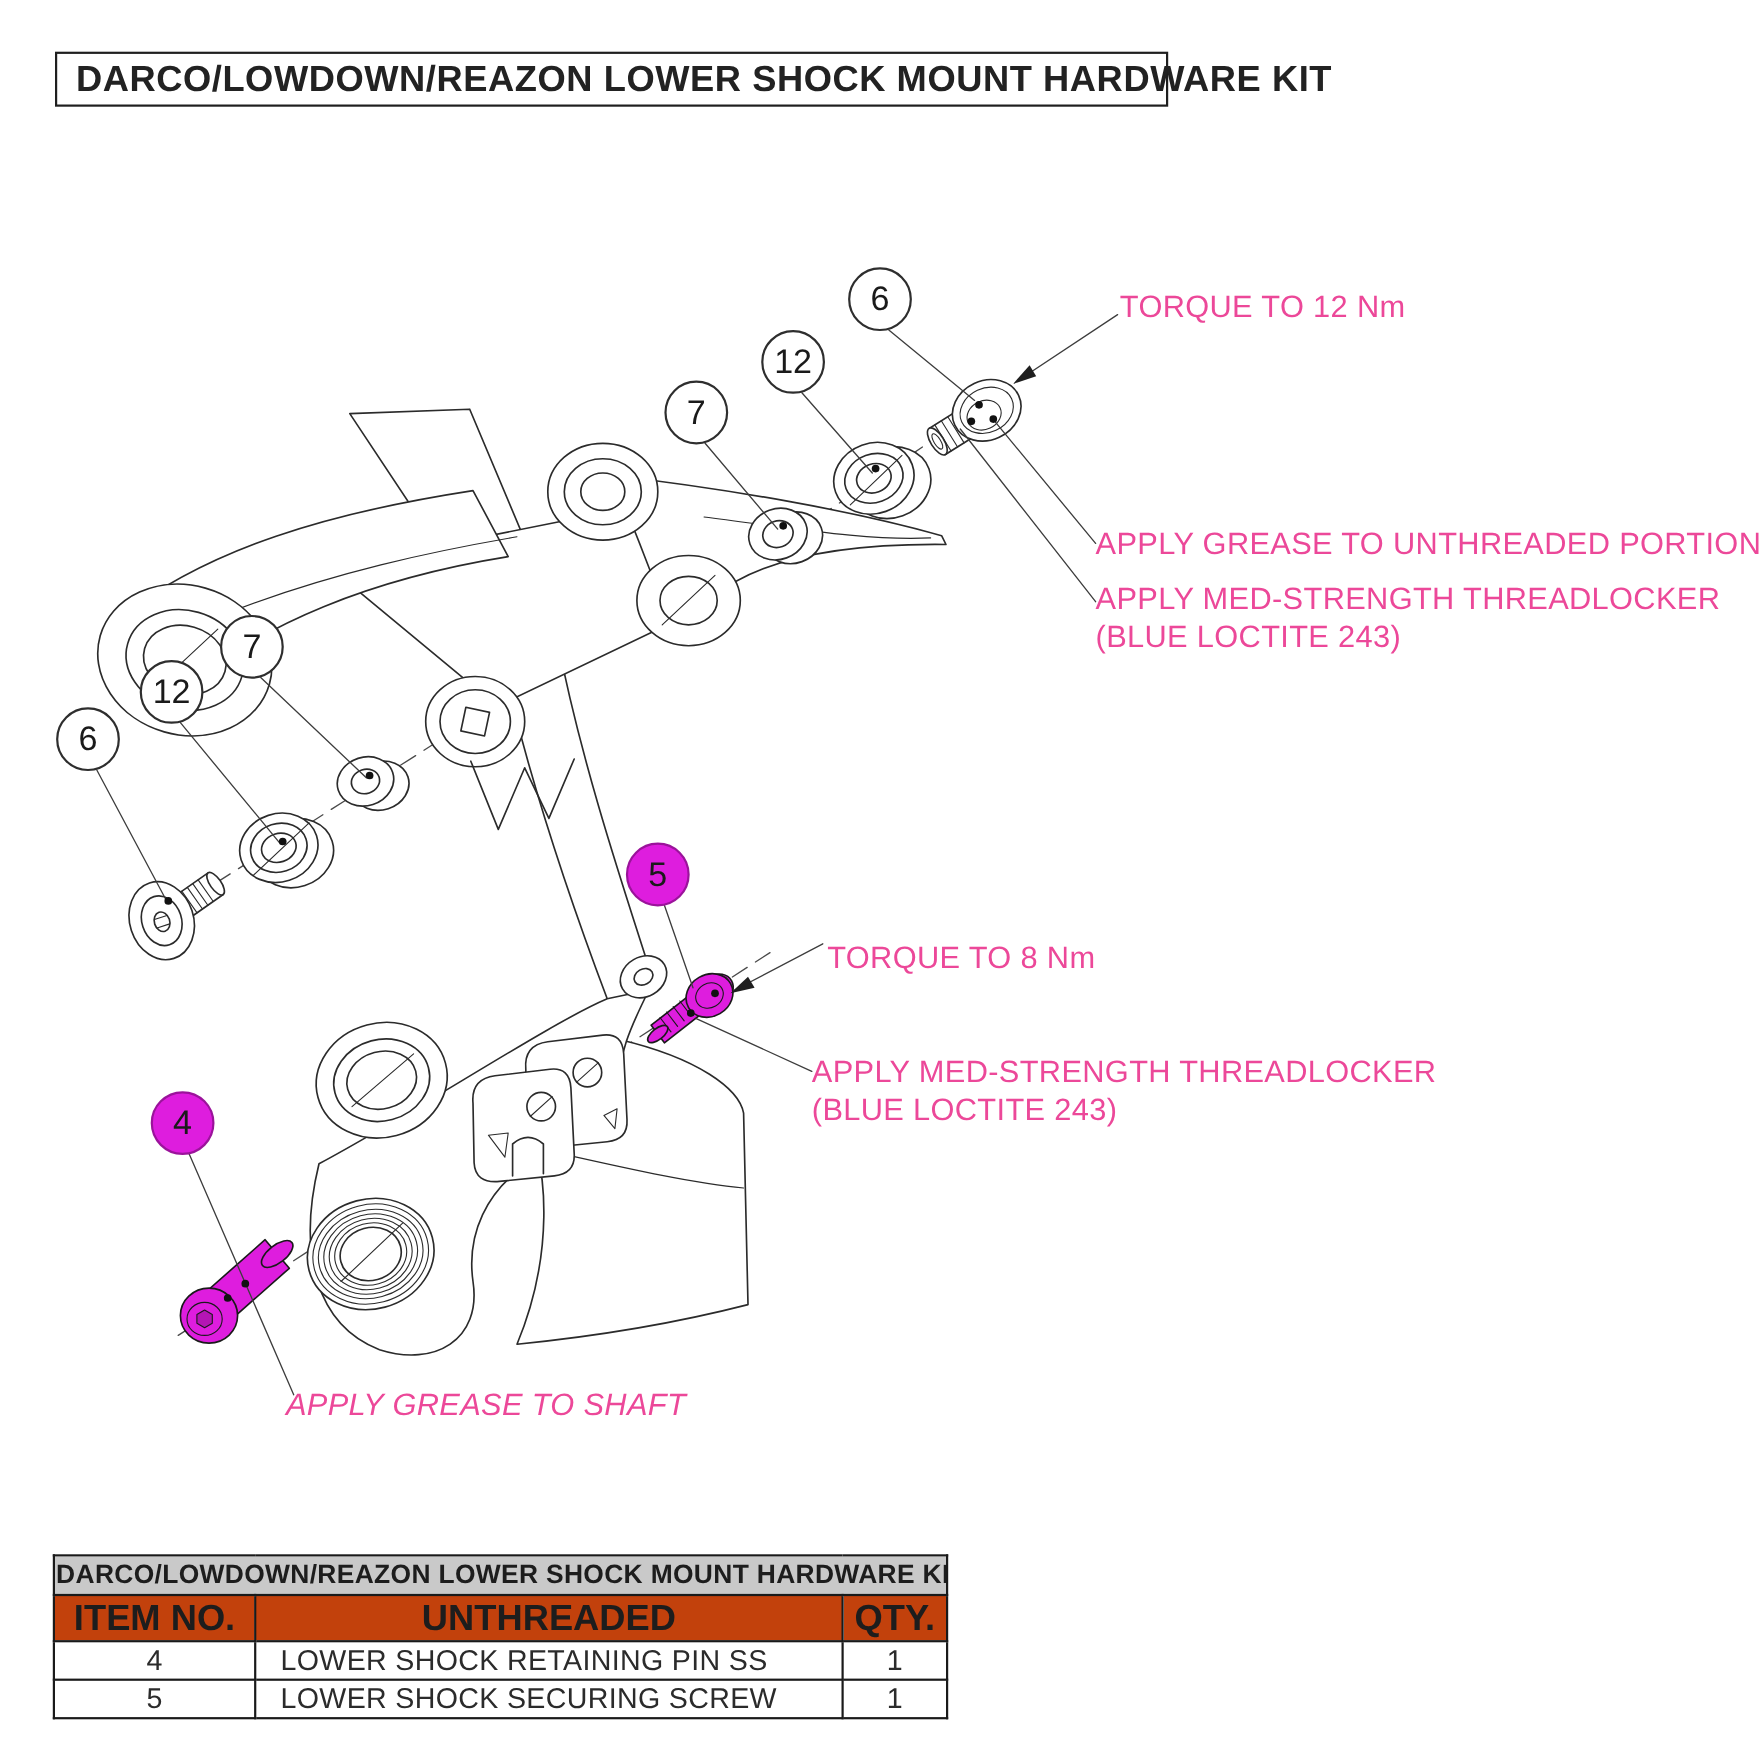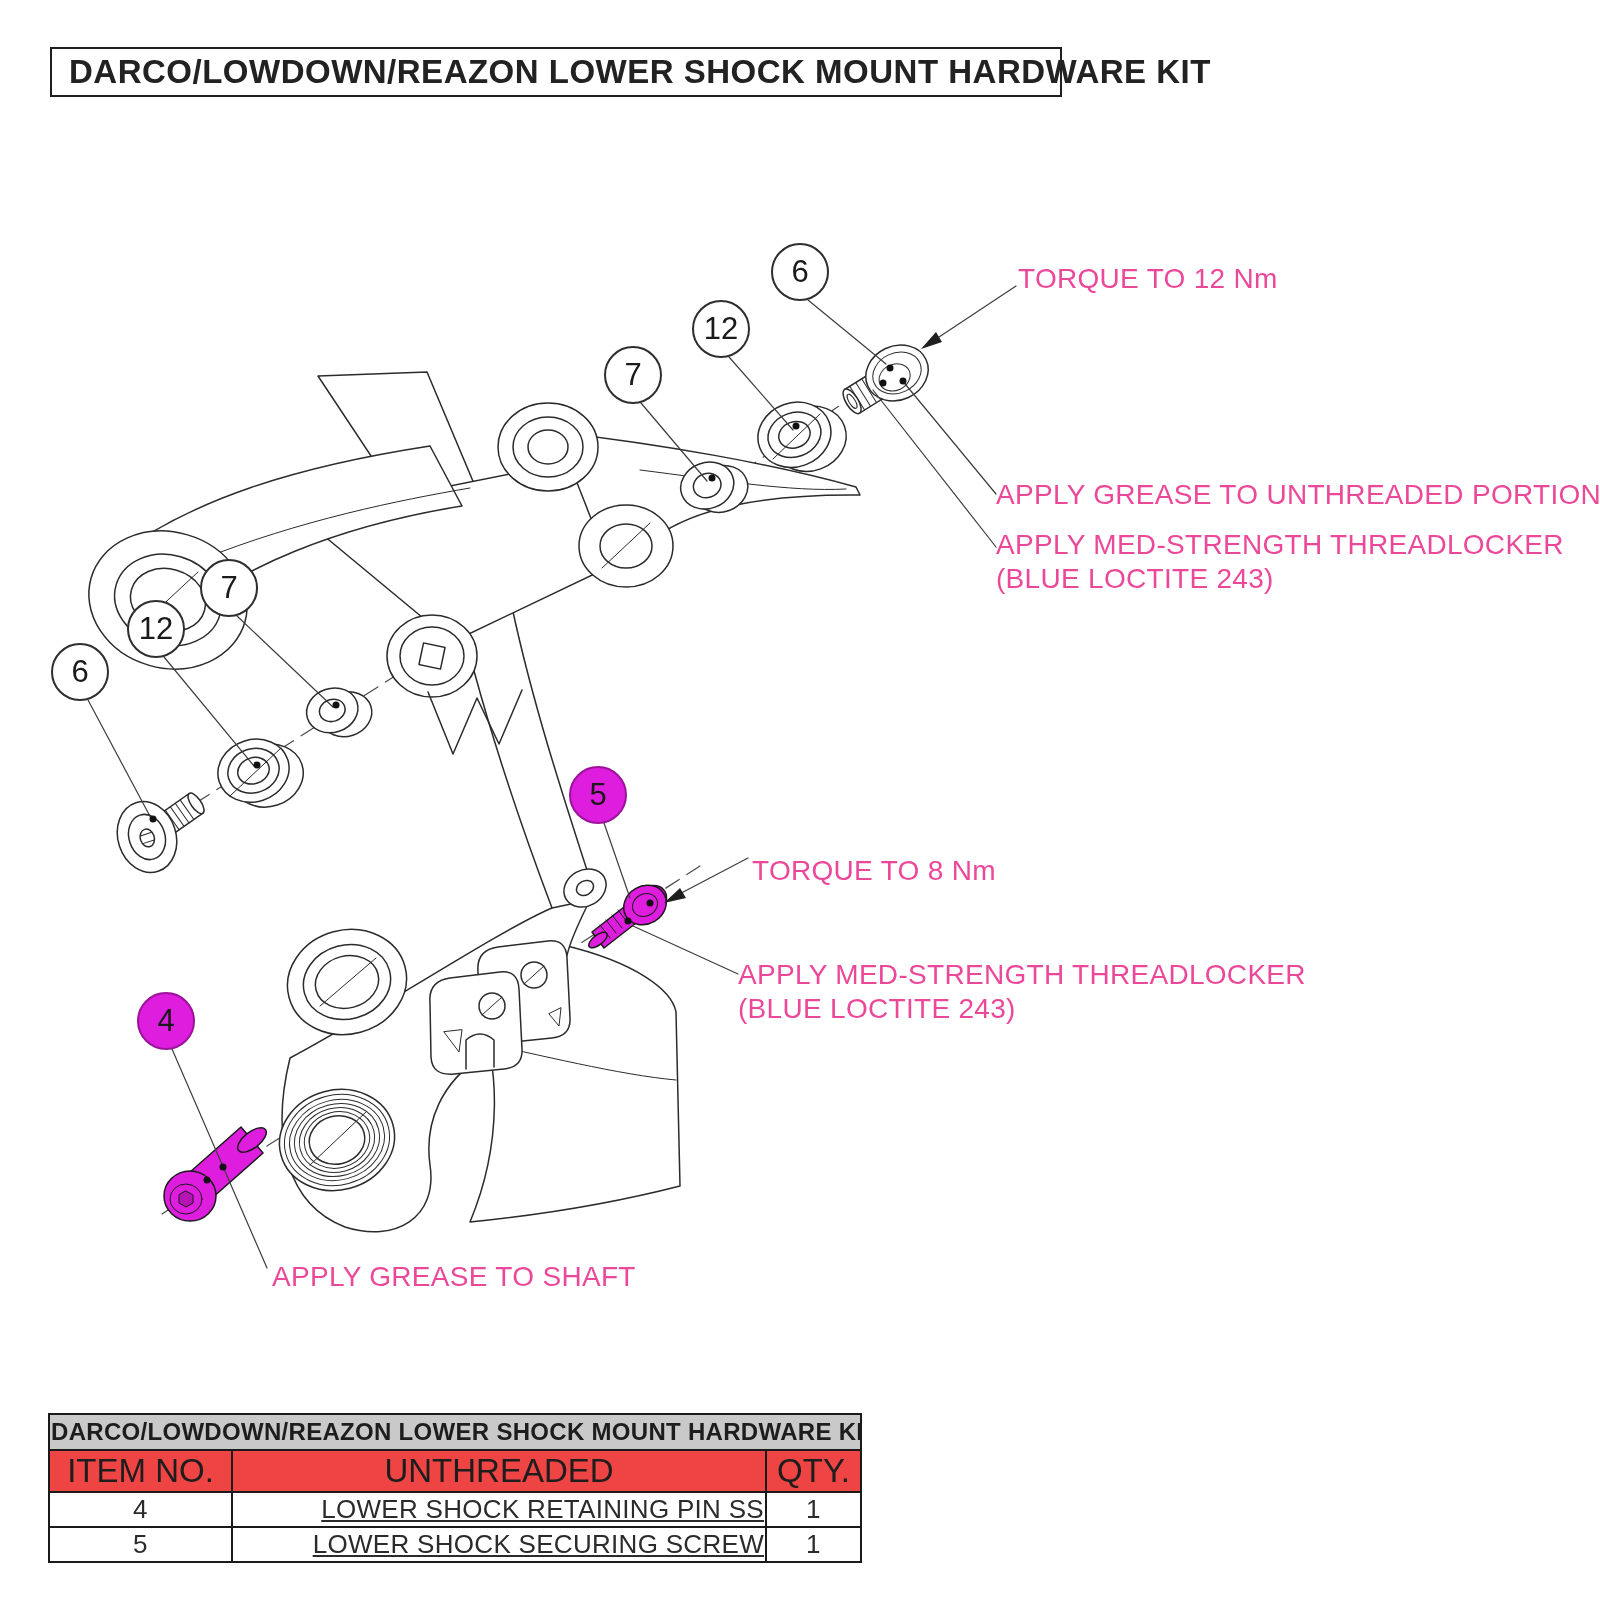--- a/index.html
+++ b/index.html
@@ -32,28 +32,28 @@
   }
   .bom td{
     border:2px solid #1a1a1a;box-sizing:border-box;overflow:hidden;
     white-space:nowrap;
   }
   .bom .bom-title td{
     background:#c9c9c9;height:36px;text-align:center;
     font-size:24px;font-weight:bold;letter-spacing:0.3px;color:#1d1d1d;
   }
   .bom .bom-head td{
-    background:#ef4444;height:42px;text-align:center;
-    font-size:33px;font-weight:normal;color:#1d1d1d;
+    background:#c2410c;height:42px;text-align:center;
+    font-size:33px;font-weight:bold;color:#1d1d1d;
   }
   .bom .bom-row td{
     background:#fff;height:30px;font-size:26px;color:#2b2b2b;
     text-align:center;letter-spacing:0.3px;
   }
-  .bom .bom-row td.desc{text-align:right;padding-left:10px;text-decoration:underline;}
+  .bom .bom-row td.desc{text-align:left;padding-left:22px;}
   .col-item{width:183px;}
   .col-desc{width:534px;}
   .col-qty{width:95px;}
 </style>
 </head>
 <body>
 
 <svg id="drawing" width="1600" height="1600" viewBox="0 0 1600 1600" fill="none" stroke="#2b2b2b" stroke-width="1.5" stroke-linejoin="round" stroke-linecap="round">
 
   <g stroke="#4a4a4a" stroke-width="1.2" stroke-dasharray="16 9">
@@ -278,21 +278,21 @@
   </div>
 
 <div id="annotation-layer">
     <div class="annotation" style="left: 1018px; top: 262px;">TORQUE TO 12 Nm</div>
     <div class="annotation" style="left: 996px; top: 478px;">APPLY GREASE TO UNTHREADED PORTION</div>
     <div class="annotation" style="left: 996px; top: 528px;">APPLY MED-STRENGTH THREADLOCKER
 (BLUE LOCTITE 243)</div>
     <div class="annotation" style="left: 752px; top: 854px;">TORQUE TO 8 Nm</div>
     <div class="annotation" style="left: 738px; top: 958px;">APPLY MED-STRENGTH THREADLOCKER
 (BLUE LOCTITE 243)</div>
-    <div class="annotation" style="left: 272px; top: 1260px;">APPLY GREASE TO SHAFT</div>
+    <div class="annotation" style="left: 260px; top: 1260px; font-style: italic;">APPLY GREASE TO SHAFT</div>
   </div>
 
 <table class="bom">
   <colgroup>
       <col class="col-item">
       <col class="col-desc">
       <col class="col-qty">
     </colgroup>
   <tbody>
     <tr class="bom-title">

